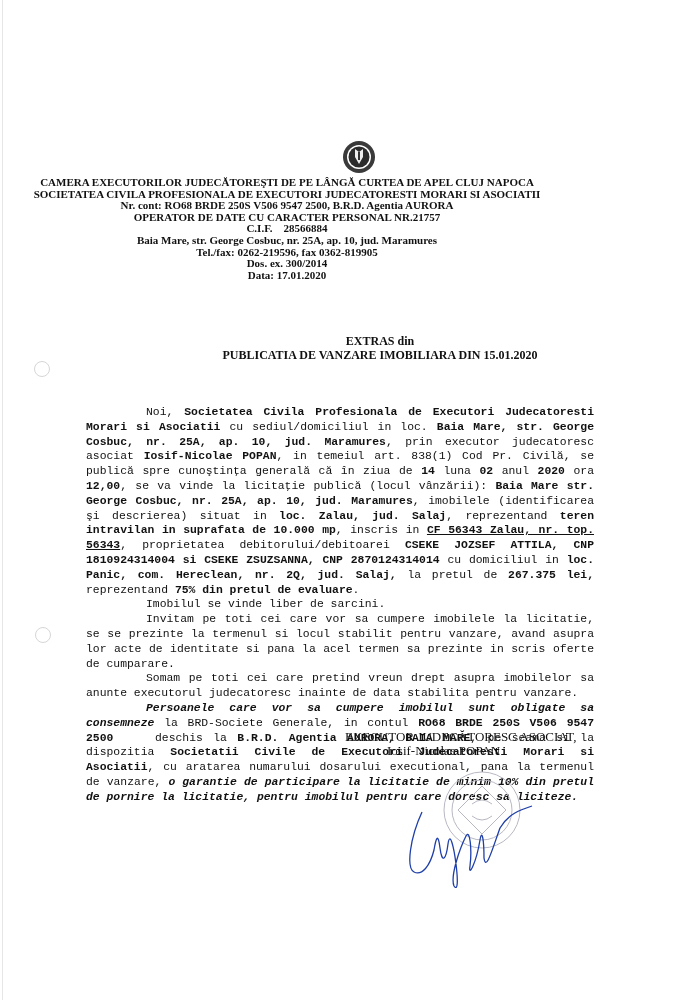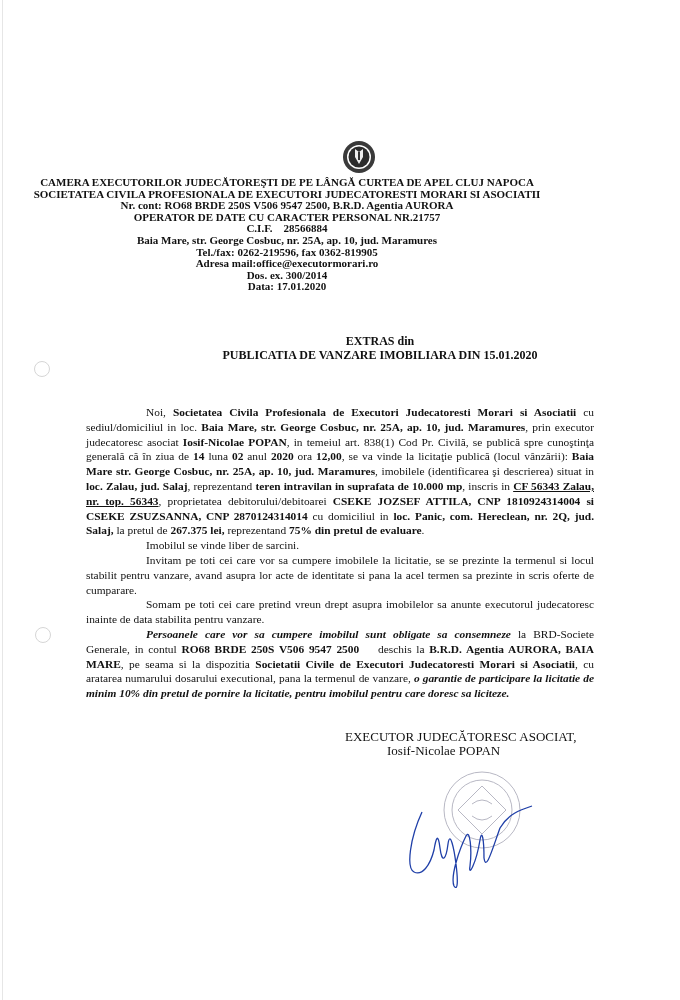--- a/index.html
+++ b/index.html
@@ -7,21 +7,21 @@
     width:680px; height:1000px; background:#ffffff; position:relative; overflow:hidden;
     font-family: "Liberation Serif", "DejaVu Serif", serif; color:#111;
   }
   .margin-line { position:absolute; left:2px; top:0; width:1px; height:1000px; background:#e6e6e6; }
   .punch-hole { position:absolute; width:14px; height:14px; border:1px solid #d6d6d6; border-radius:50%; background:#fff; }
   .emblem { position:absolute; left:342px; top:140px; width:34px; height:34px; }
   .header { position:absolute; left:9px; width:556px; top:177px; text-align:center; font-weight:bold; font-size:11px; line-height:11.6px; }
   .header div { white-space:nowrap; }
   .title { position:absolute; left:0; width:760px; top:334px; text-align:center; font-weight:bold; font-size:12px; line-height:14px; }
   .body-text { position:absolute; left:86px; width:508px; top:405px; font-size:11.4px; line-height:14.8px; text-align:justify; }
-  .body-text p { margin:0; text-indent:60px; }
+  .body-text p { margin:0; text-indent:60px;font-family:Liberation Mono, monospace; }
   .u { text-decoration:underline; font-weight:bold; }
   .signature-block { position:absolute; left:345px; top:730px; font-weight:normal; font-size:13px; line-height:14px; }
   .signature-block .name { padding-left:42px; }
   .stamp { position:absolute; left:400px; top:768px; width:150px; height:120px; }
 </style>
 </head>
 <body>
 
 <div class="margin-line"></div>
 <div class="punch-hole" style="left:34px;top:361px;"></div>
@@ -36,21 +36,20 @@
 </svg>
 
 <div class="header">
   <div>CAMERA EXECUTORILOR JUDECĂTOREŞTI DE PE LÂNGĂ CURTEA DE APEL CLUJ NAPOCA</div>
   <div>SOCIETATEA CIVILA PROFESIONALA DE EXECUTORI JUDECATORESTI MORARI SI ASOCIATII</div>
   <div>Nr. cont: RO68 BRDE 250S V506 9547 2500, B.R.D. Agentia AURORA</div>
   <div>OPERATOR DE DATE CU CARACTER PERSONAL NR.21757</div>
   <div style="white-space:pre;text-align:center;">C.I.F.    28566884</div>
   <div>Baia Mare, str. George Cosbuc, nr. 25A, ap. 10, jud. Maramures</div>
   <div>Tel./fax: 0262-219596, fax 0362-819905</div>
-  <div>Adresa mail:office@executormorari.ro</div>
   <div>Dos. ex. 300/2014</div>
   <div>Data: 17.01.2020</div>
 </div>
 
 <div class="title">
   <div>EXTRAS din</div>
   <div>PUBLICATIA DE VANZARE IMOBILIARA DIN 15.01.2020</div>
 </div>
 
 <div class="body-text">

